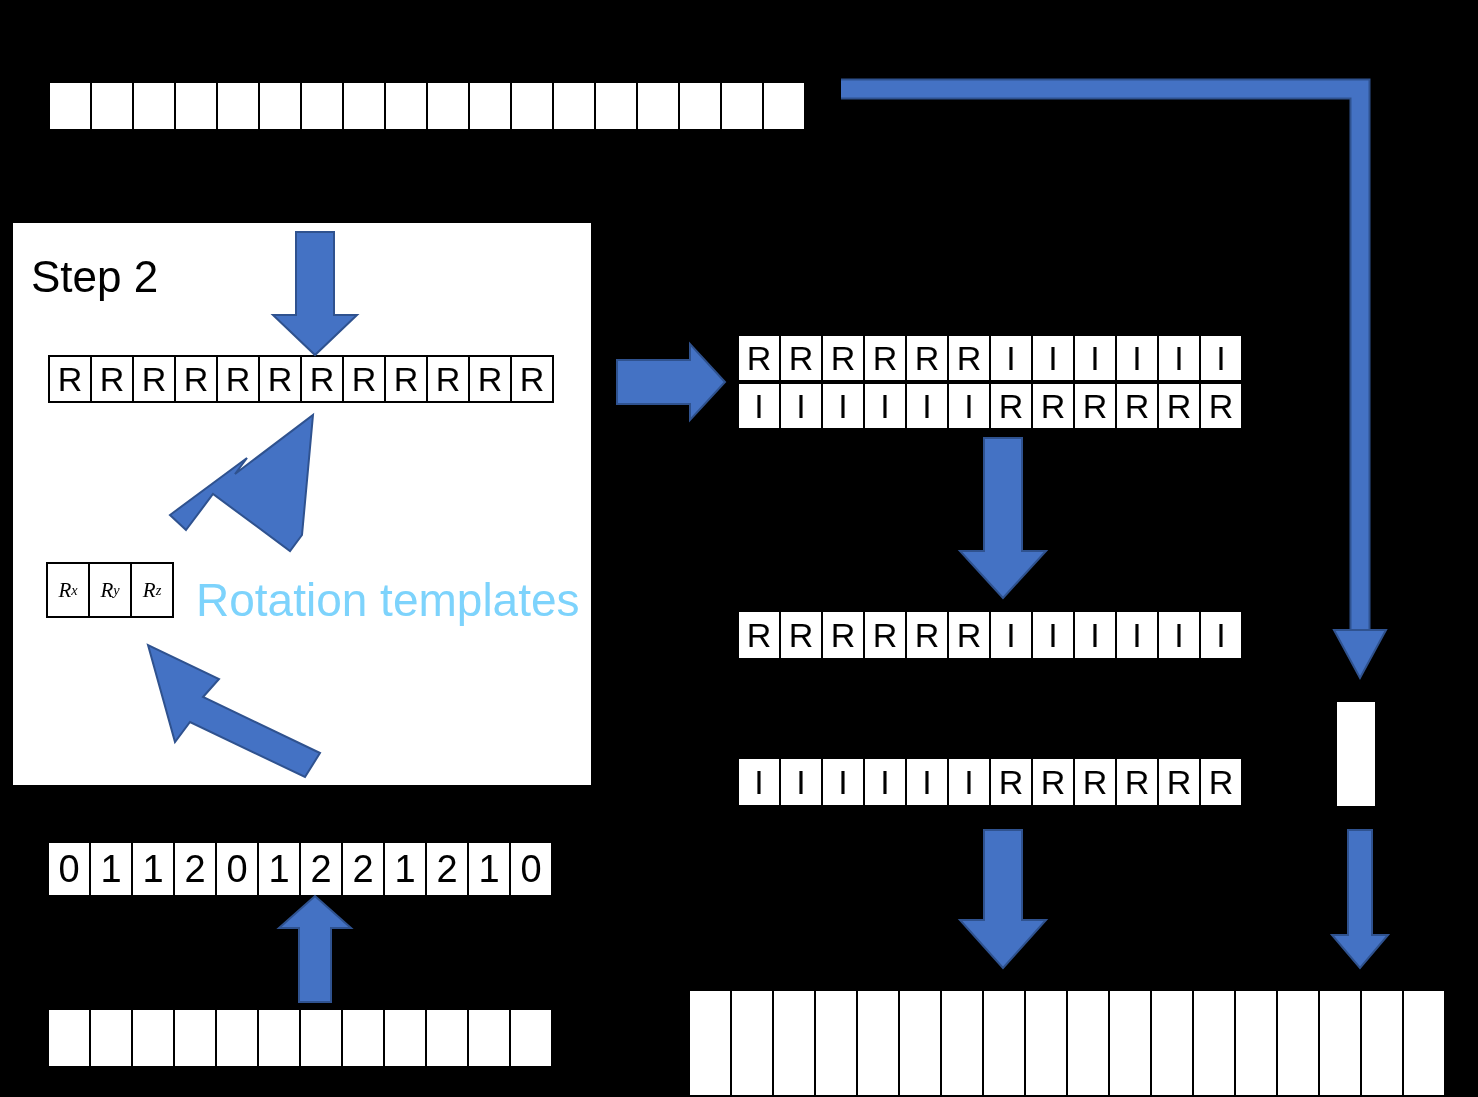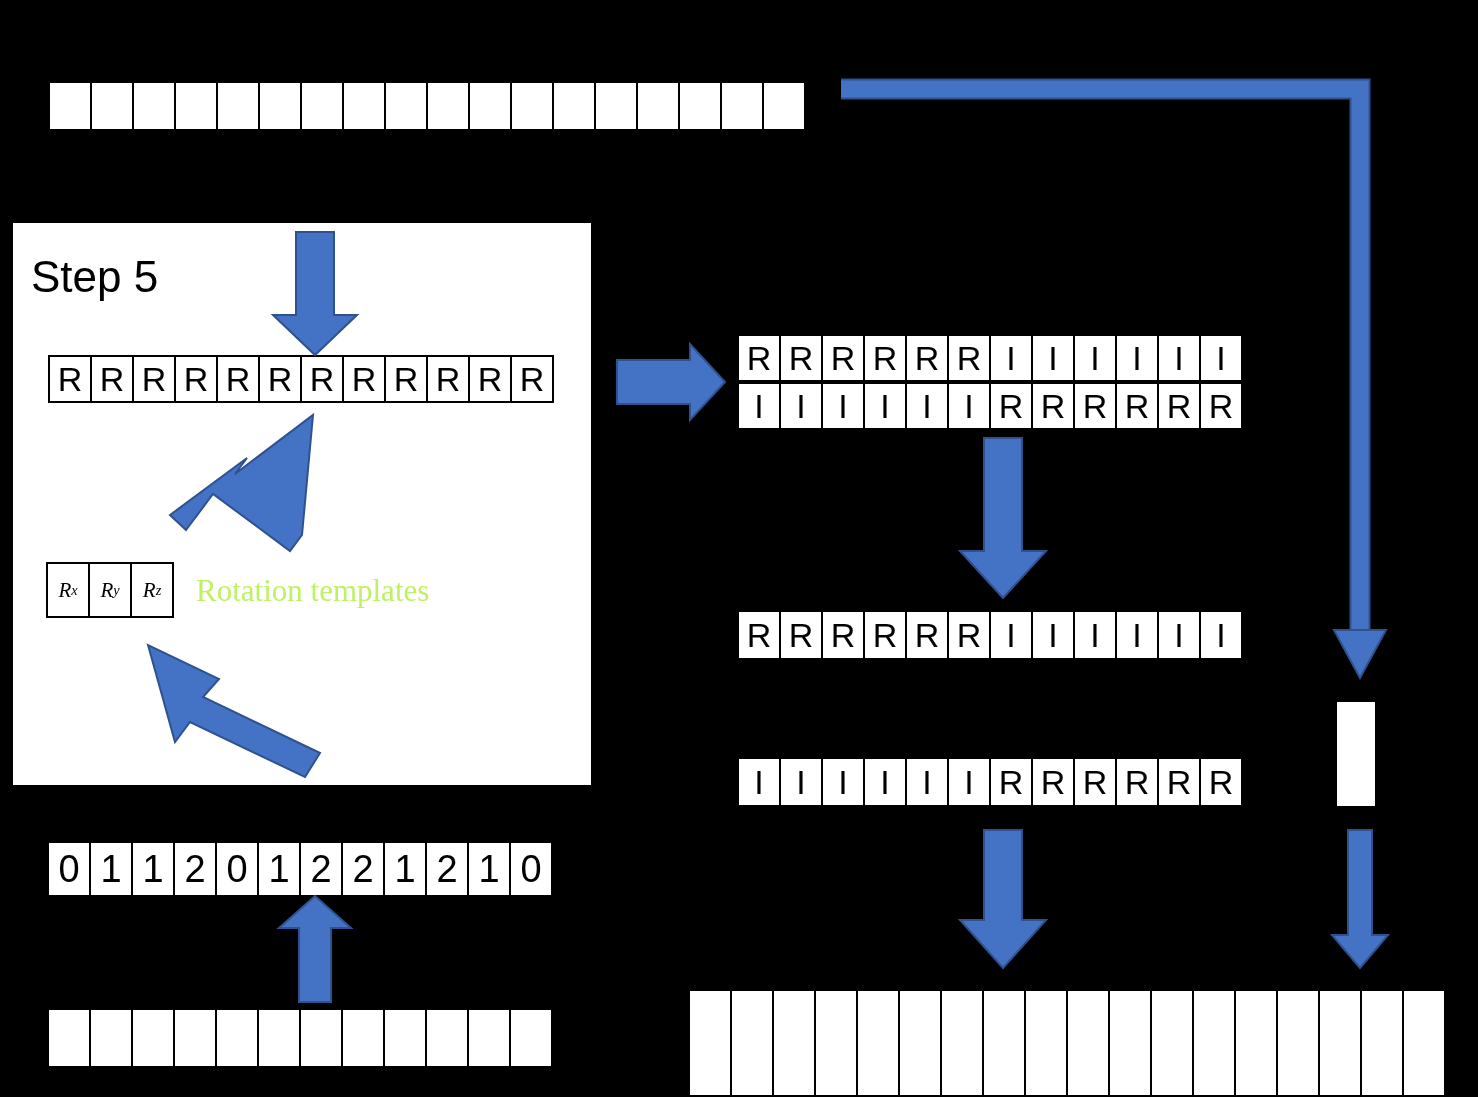--- a/index.html
+++ b/index.html
@@ -45,23 +45,23 @@
   }
   .panel-title {
     position: absolute;
     color: #000000;
     font-size: 44px;
     font-family: "Liberation Sans", sans-serif;
     white-space: nowrap;
   }
   .panel-caption {
     position: absolute;
-    color: #bef264;
-    font-size: 31px;
-    font-family: Liberation Serif, serif;
+    color: #7dd3fc;
+    font-size: 46px;
+    font-family: Liberation Sans, sans-serif;
     white-space: nowrap;
   }
 
   
   .tmpl .cell {
     font-family: "Liberation Serif", serif;
     font-style: italic;
     font-size: 21px;
   }
   .tmpl .cell sub {
@@ -99,21 +99,21 @@
       <div class="cell" style="width: 44px; font-size: 30px;"></div>
       <div class="cell" style="width: 44px; font-size: 30px;"></div>
       <div class="cell" style="width: 44px; font-size: 30px;"></div>
       <div class="cell" style="width: 44px; font-size: 30px;"></div>
       <div class="cell" style="width: 44px; font-size: 30px;"></div>
       <div class="cell" style="width: 44px; font-size: 30px;"></div>
     </div>
 
   <div class="panel" id="panel-step2" style="left:13px; top:223px; width:578px; height:562px;"></div>
 
-  <div class="panel-title" style="left:31px; top:252px;">Step 5</div>
+  <div class="panel-title" style="left:31px; top:252px;">Step 2</div>
 
   <div class="strip" id="strip-rotation-row" style="left:48px; top:355px; height:48px;">
       <div class="cell" style="width: 44px; font-size: 34px;">R</div>
       <div class="cell" style="width: 44px; font-size: 34px;">R</div>
       <div class="cell" style="width: 44px; font-size: 34px;">R</div>
       <div class="cell" style="width: 44px; font-size: 34px;">R</div>
       <div class="cell" style="width: 44px; font-size: 34px;">R</div>
       <div class="cell" style="width: 44px; font-size: 34px;">R</div>
       <div class="cell" style="width: 44px; font-size: 34px;">R</div>
       <div class="cell" style="width: 44px; font-size: 34px;">R</div>

